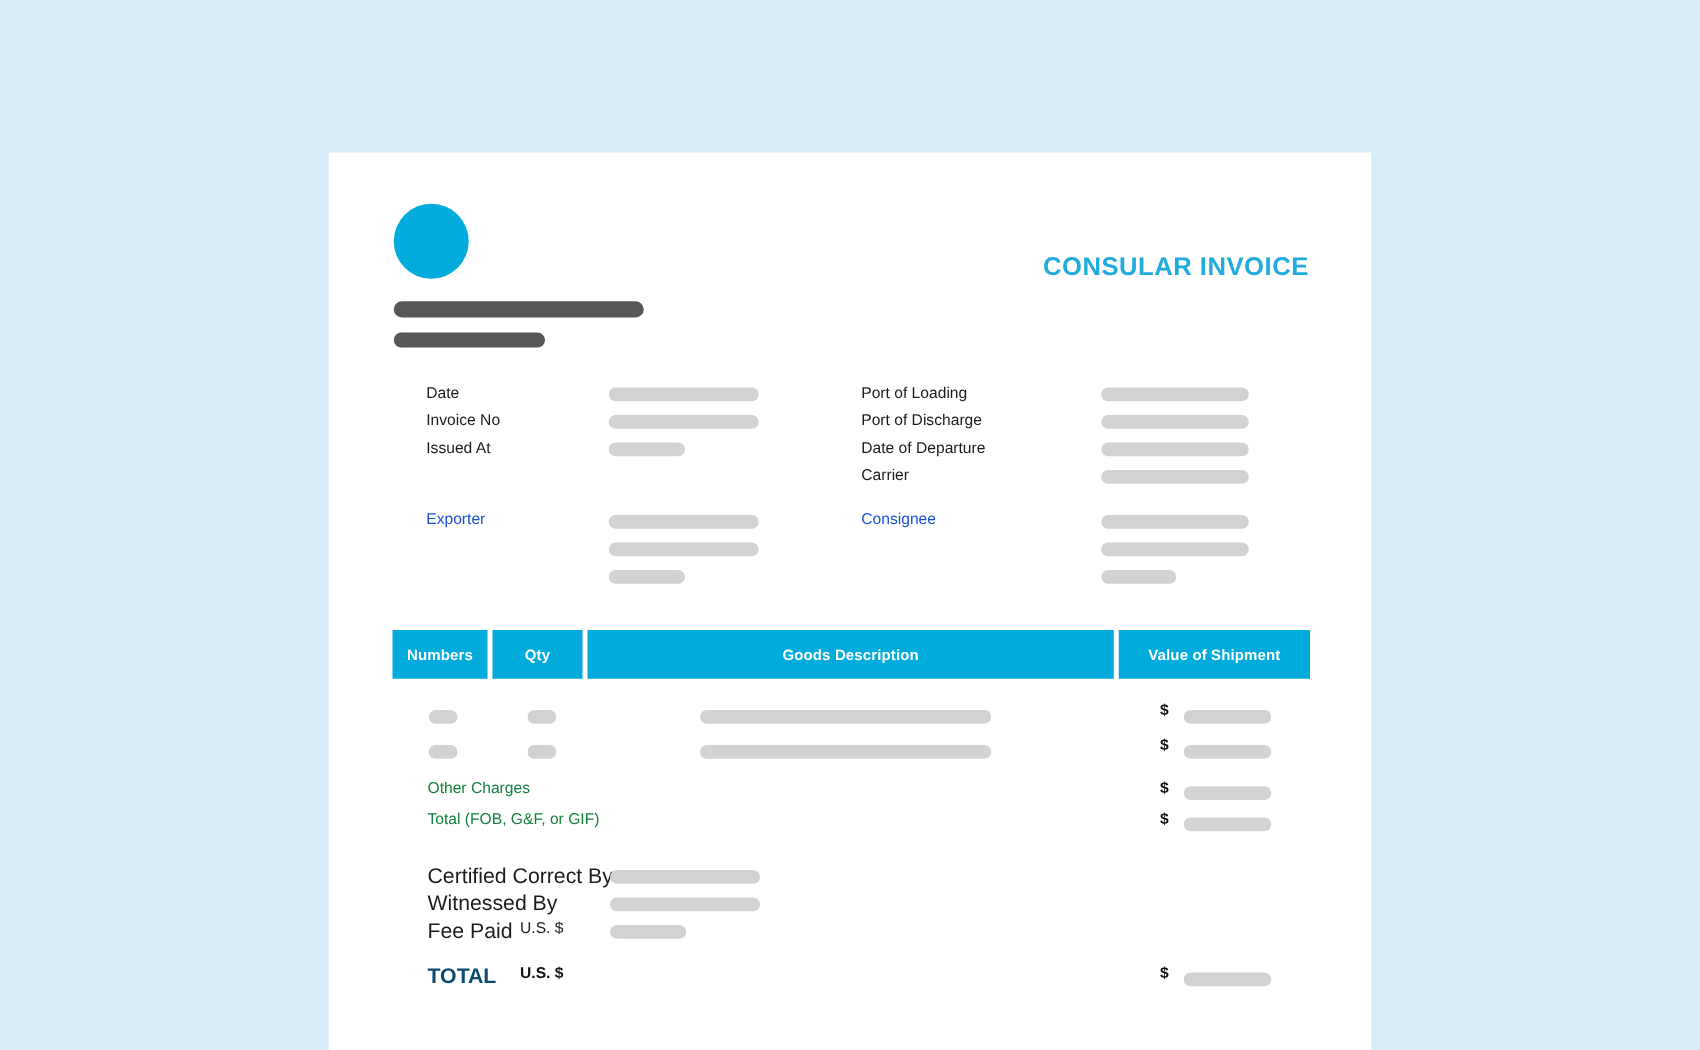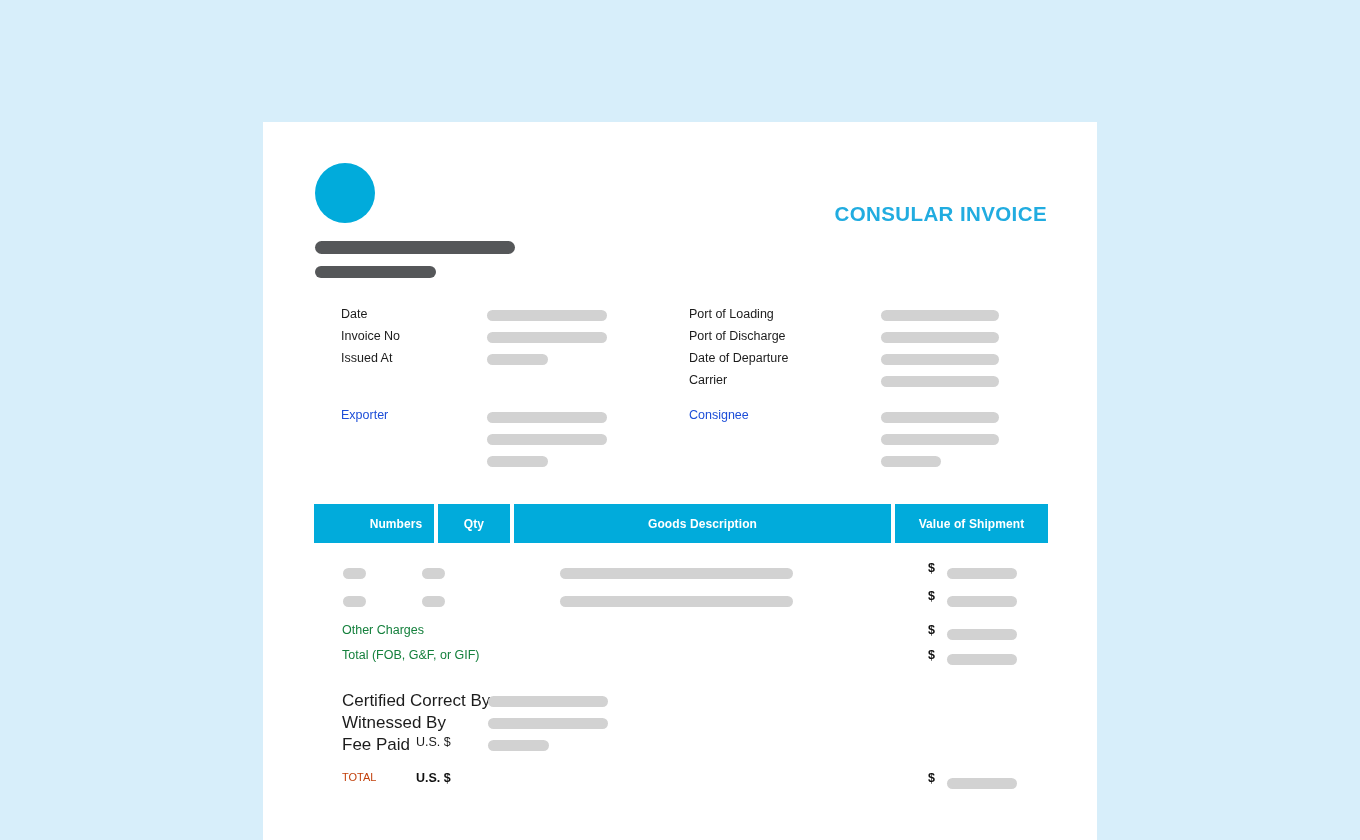--- a/index.html
+++ b/index.html
@@ -138,21 +138,21 @@
     background: #01abdb;
     color: #ffffff;
     font-size: 12px;
     font-weight: bold;
     display: flex;
     align-items: center;
     justify-content: center;
     letter-spacing: 0.1px;
     white-space: nowrap;
   }
-  .th.numbers  { width: 76px; padding-left: 44px; }
+  .th.numbers  { width: 76px; }
   .th.qty      { width: 72px; }
   .th.goods    { flex: 1; }
   .th.value    { width: 153px; }
 
   .tbody { position: relative; padding-top: 16px; }
   .trow {
     position: relative;
     height: 28px;
   }
   .trow .cell-num   { position: absolute; left: 29px;  top: 9px; width: 23px; }
@@ -195,23 +195,23 @@
     white-space: nowrap;
   }
   .cert-row .ph { position: absolute; left: 174px; top: 5px; }
 
   
   .grand-total { position: relative; margin-top: 14px; height: 24px; }
   .gt-label {
     position: absolute;
     left: 28px;
     top: 0;
-    font-size: 11px;
-    font-weight: normal;
-    color: #c2410c;
+    font-size: 17px;
+    font-weight: bold;
+    color: #0c4a6e;
   }
   .gt-sub {
     position: absolute;
     left: 102px;
     top: 0;
     font-size: 12.5px;
     font-weight: bold;
     color: #111111;
   }
   .gt-cur {

